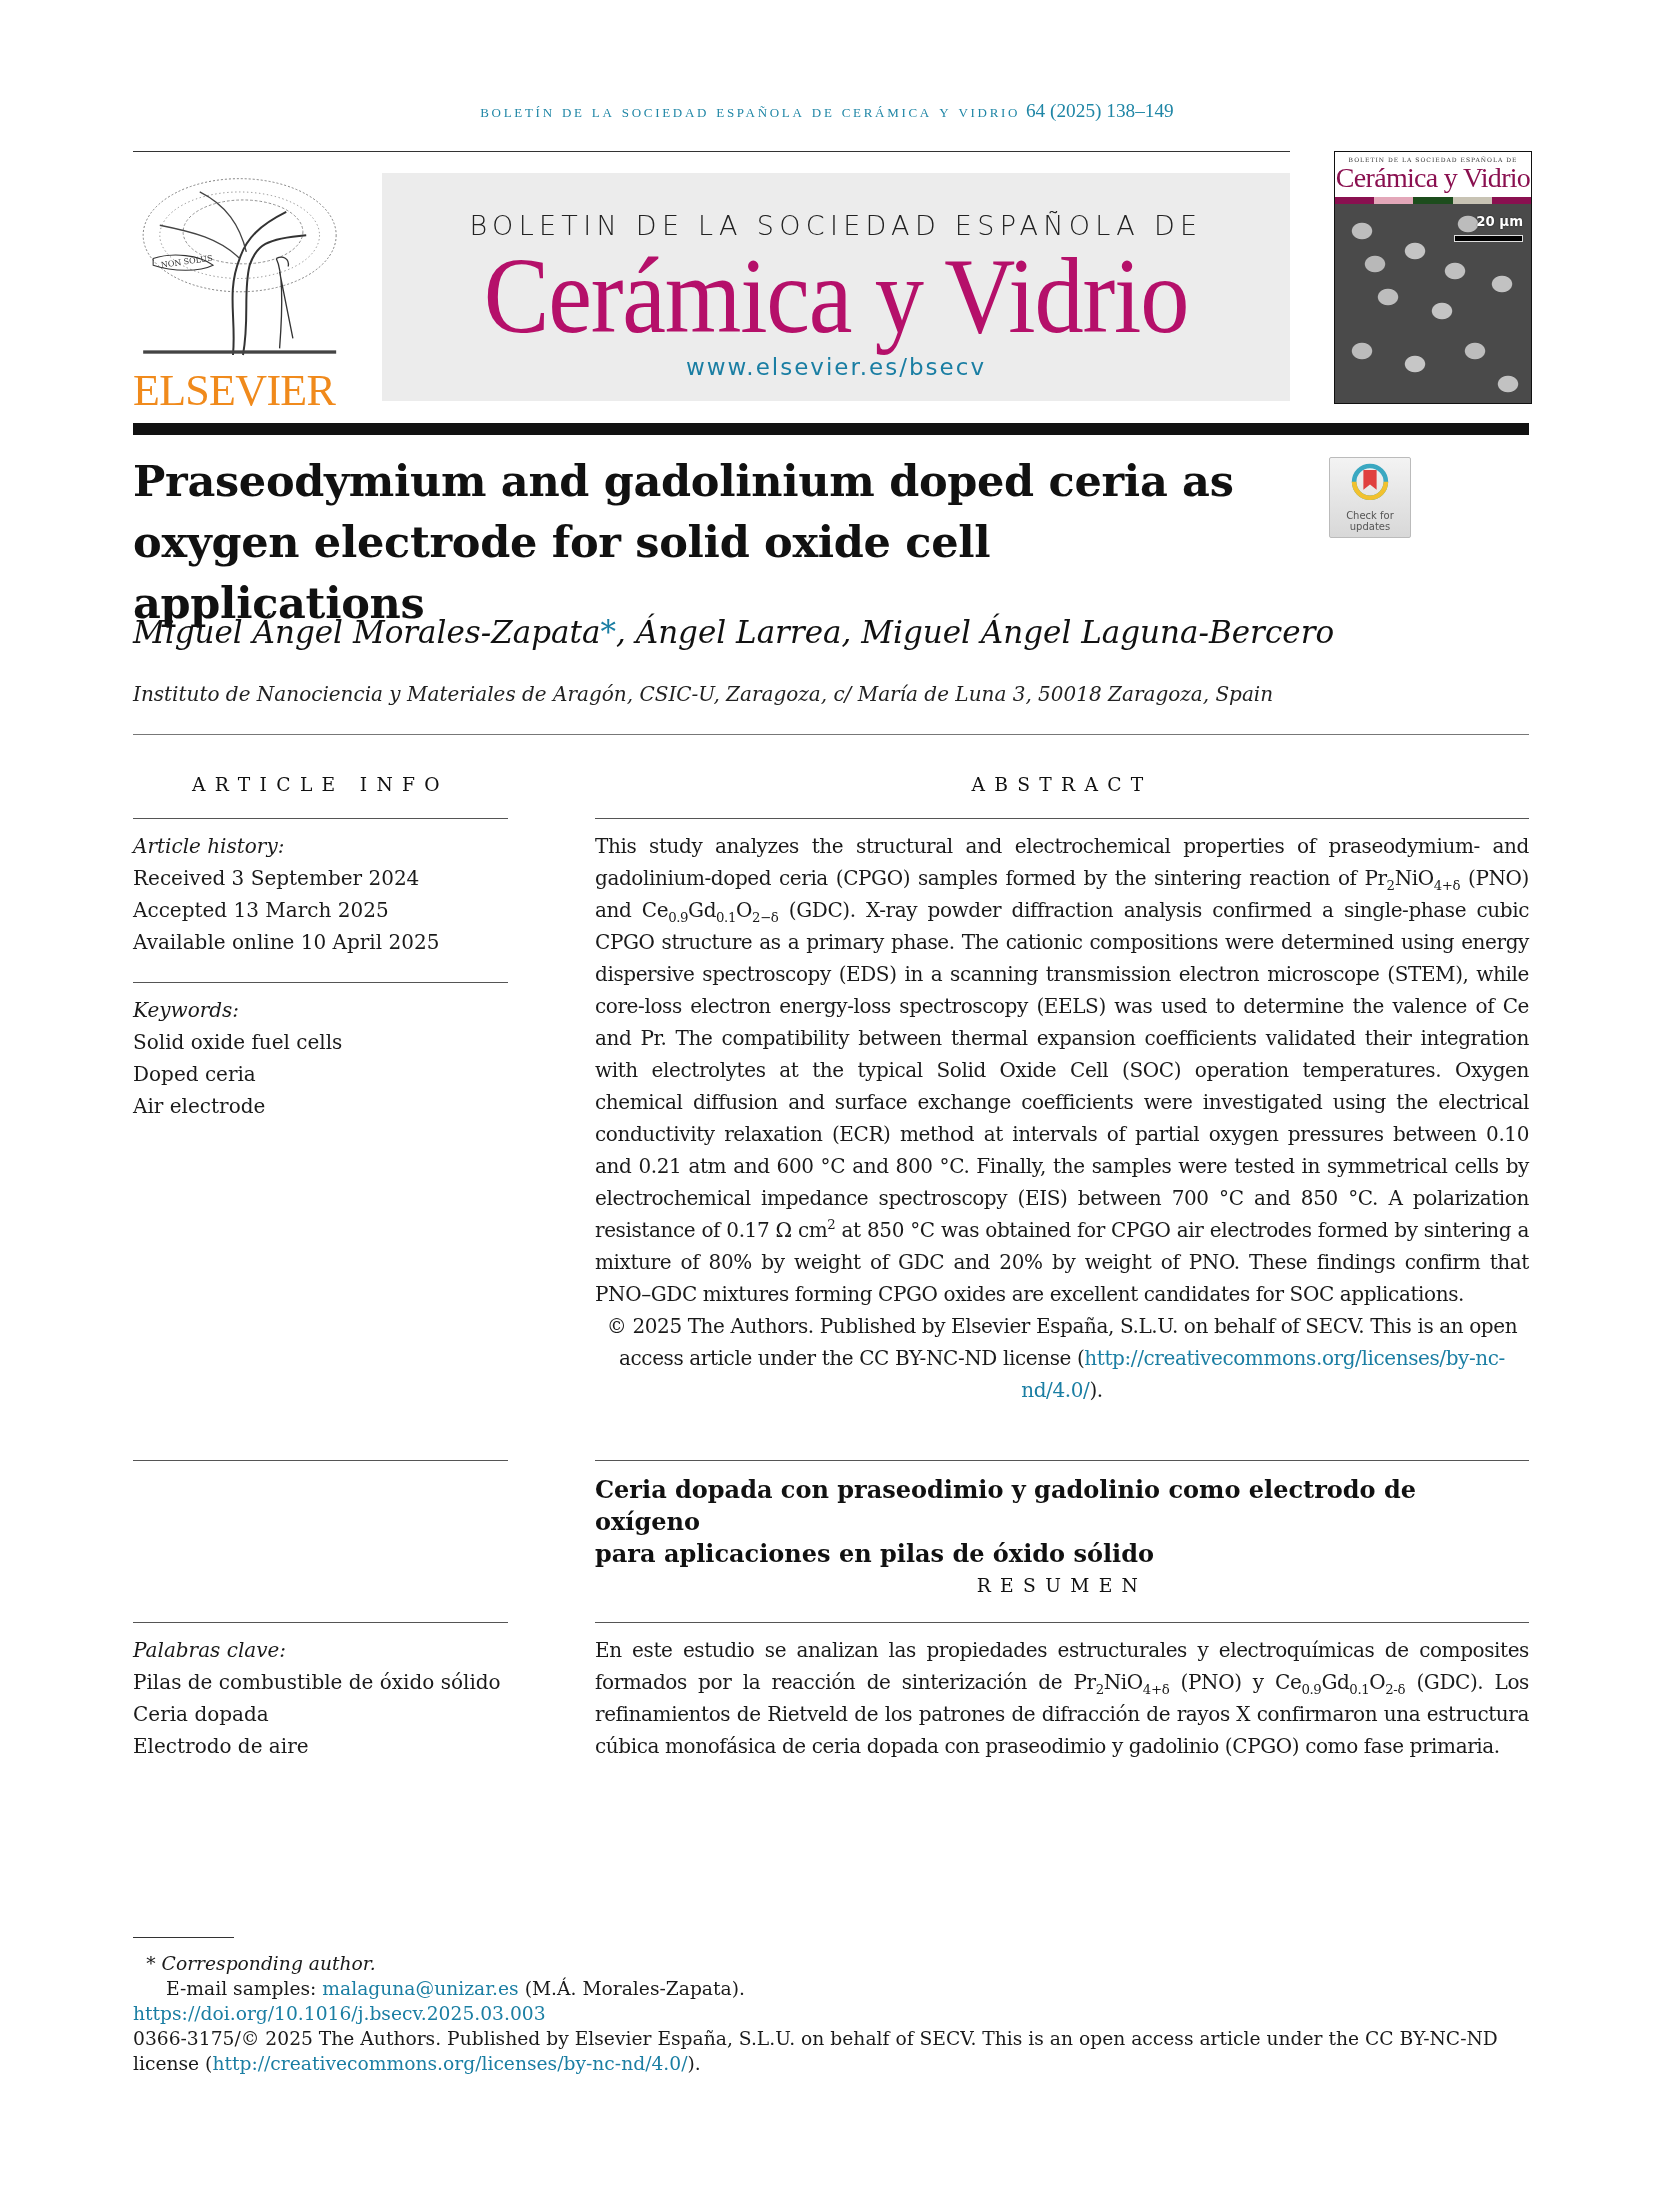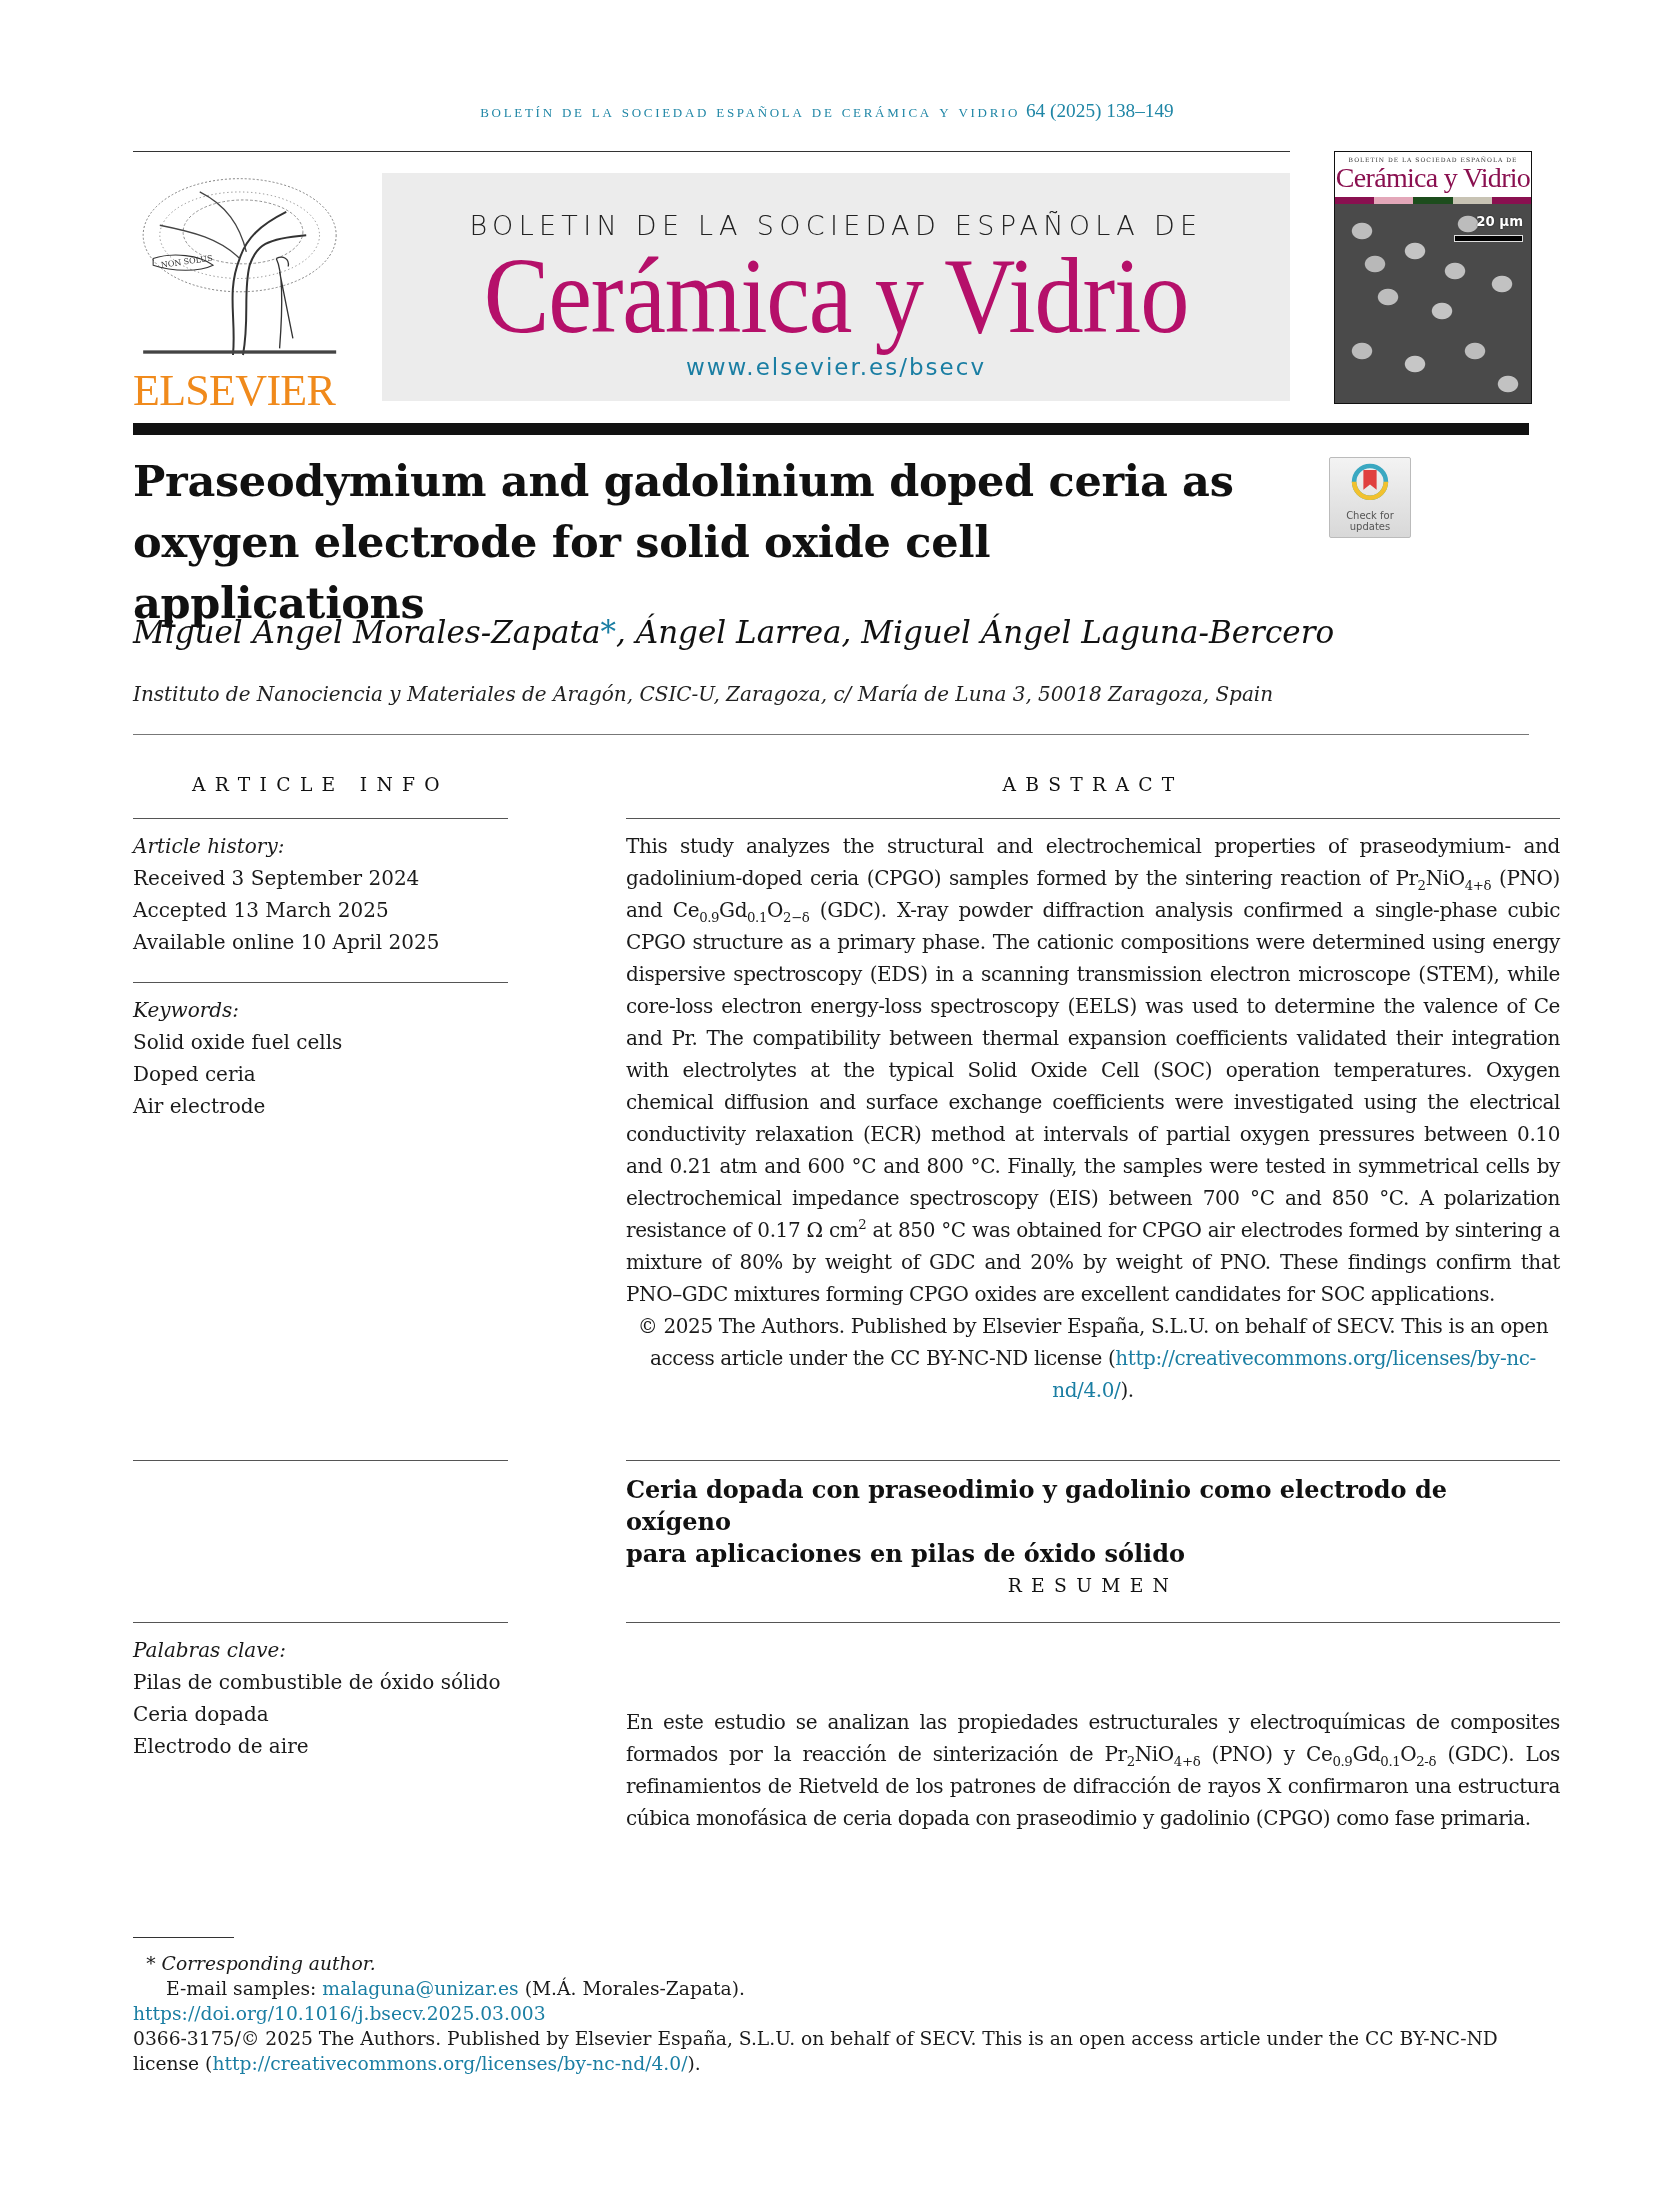--- a/index.html
+++ b/index.html
@@ -102,21 +102,21 @@
   }
   .rule-aff { left: 133px; width: 1396px; top: 734px; height: 1.3px; background: #777; }
 
   
   .sec-label {
     font-family: "DejaVu Serif", serif; font-size: 18.7px; letter-spacing: 9.3px; color: #111; text-align: center;
   }
   .thin-rule { height: 1.3px; background: #555; }
 
   .col-left { left: 133px; width: 375px; }
-  .col-right { left: 595px; width: 934px; margin-left: 31px; }
+  .col-right { left: 595px; width: 934px; }
 
   .meta-text { font-family: "DejaVu Serif", serif; font-size: 20px; line-height: 32px; color: #1a1a1a; }
   .meta-text .it { font-style: italic; }
 
   .abstract-text {
     font-family: "DejaVu Serif", serif; font-size: 20px; line-height: 32px; color: #1a1a1a;
     text-align: justify; letter-spacing: -0.4px;
   }
   .abstract-text sub { font-size: 13.3px; line-height: 0; }
   .abstract-text sup { font-size: 13.3px; line-height: 0; }
@@ -244,21 +244,21 @@
 <div class="abs col-left thin-rule" style="top:1622px"></div>
 <div class="abs col-right thin-rule" style="top:1622px"></div>
 
 <div class="abs col-left meta-text" style="top:1634px">
   <div class="it">Palabras clave:</div>
   <div>Pilas de combustible de óxido sólido</div>
   <div>Ceria dopada</div>
   <div>Electrodo de aire</div>
 </div>
 
-<div class="abs col-right abstract-text" style="top:1706px">
+<div class="abs col-right abstract-text" style="top:1634px">
   <span>En este estudio se analizan las propiedades estructurales y electroquímicas de composites formados por la reacción de sinterización de Pr</span><sub>2</sub><span>NiO</span><sub>4+δ</sub><span> (PNO) y Ce</span><sub>0.9</sub><span>Gd</span><sub>0.1</sub><span>O</span><sub>2-δ</sub><span> (GDC). Los refinamientos de Rietveld de los patrones de difracción de rayos X confirmaron una estructura cúbica monofásica de ceria dopada con praseodimio y gadolinio (CPGO) como fase primaria.</span>
 </div>
 
 <div class="abs fn-rule"></div>
 <div class="abs footnotes">
   <div style="padding-left:13.3px">
     <span>*</span>
     <span class="it">Corresponding author.</span>
   </div>
   <div class="ind">

